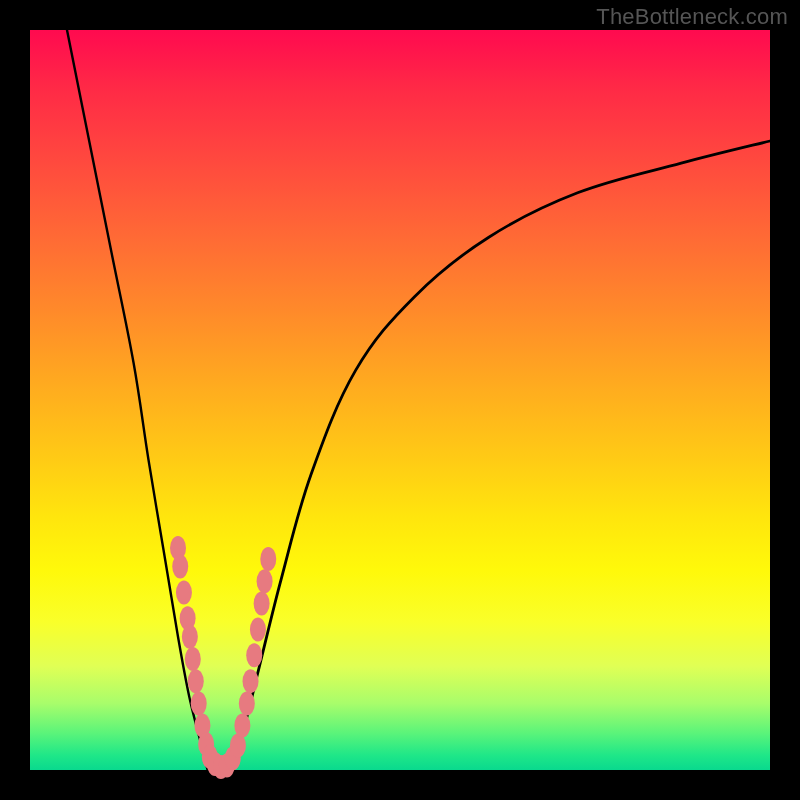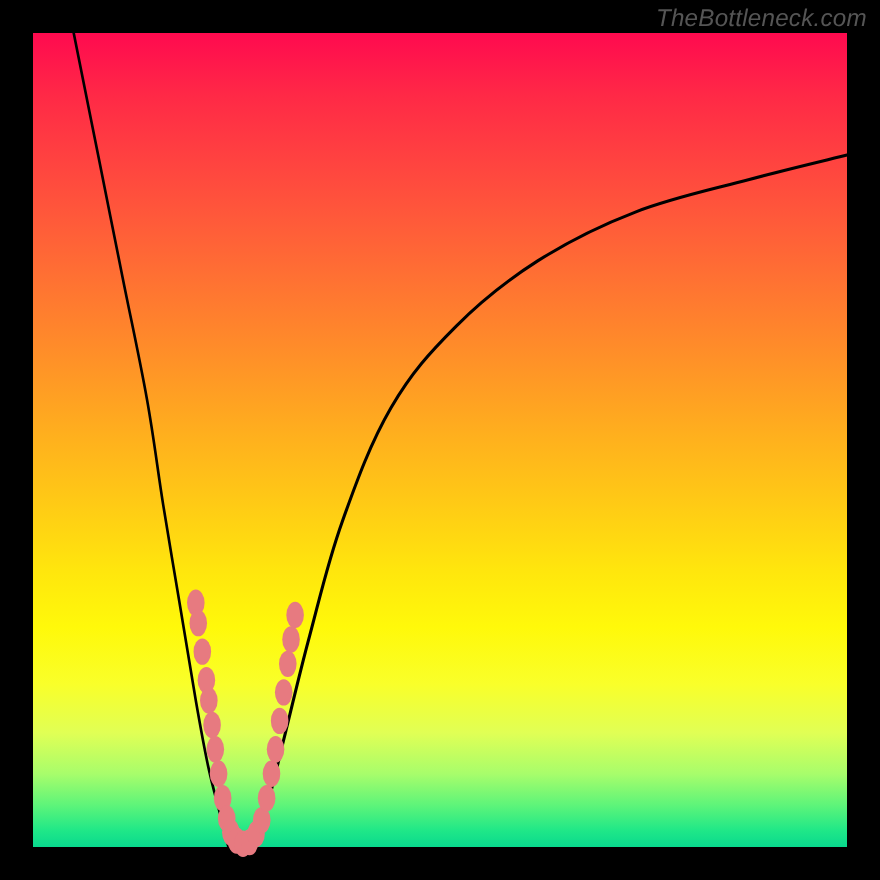--- a/index.html
+++ b/index.html
@@ -11,21 +11,20 @@
     overflow: hidden;
     font-family: Arial, Helvetica, sans-serif;
   }
   .frame {
     position: absolute;
     left: 0;
     top: 0;
     width: 800px;
     height: 800px;
     background: #000;
-    font-style: italic;
   }
   .plot {
     position: absolute;
     left: 30px;
     top: 30px;
     width: 740px;
     height: 740px;
     
     background: linear-gradient(
       to bottom,

